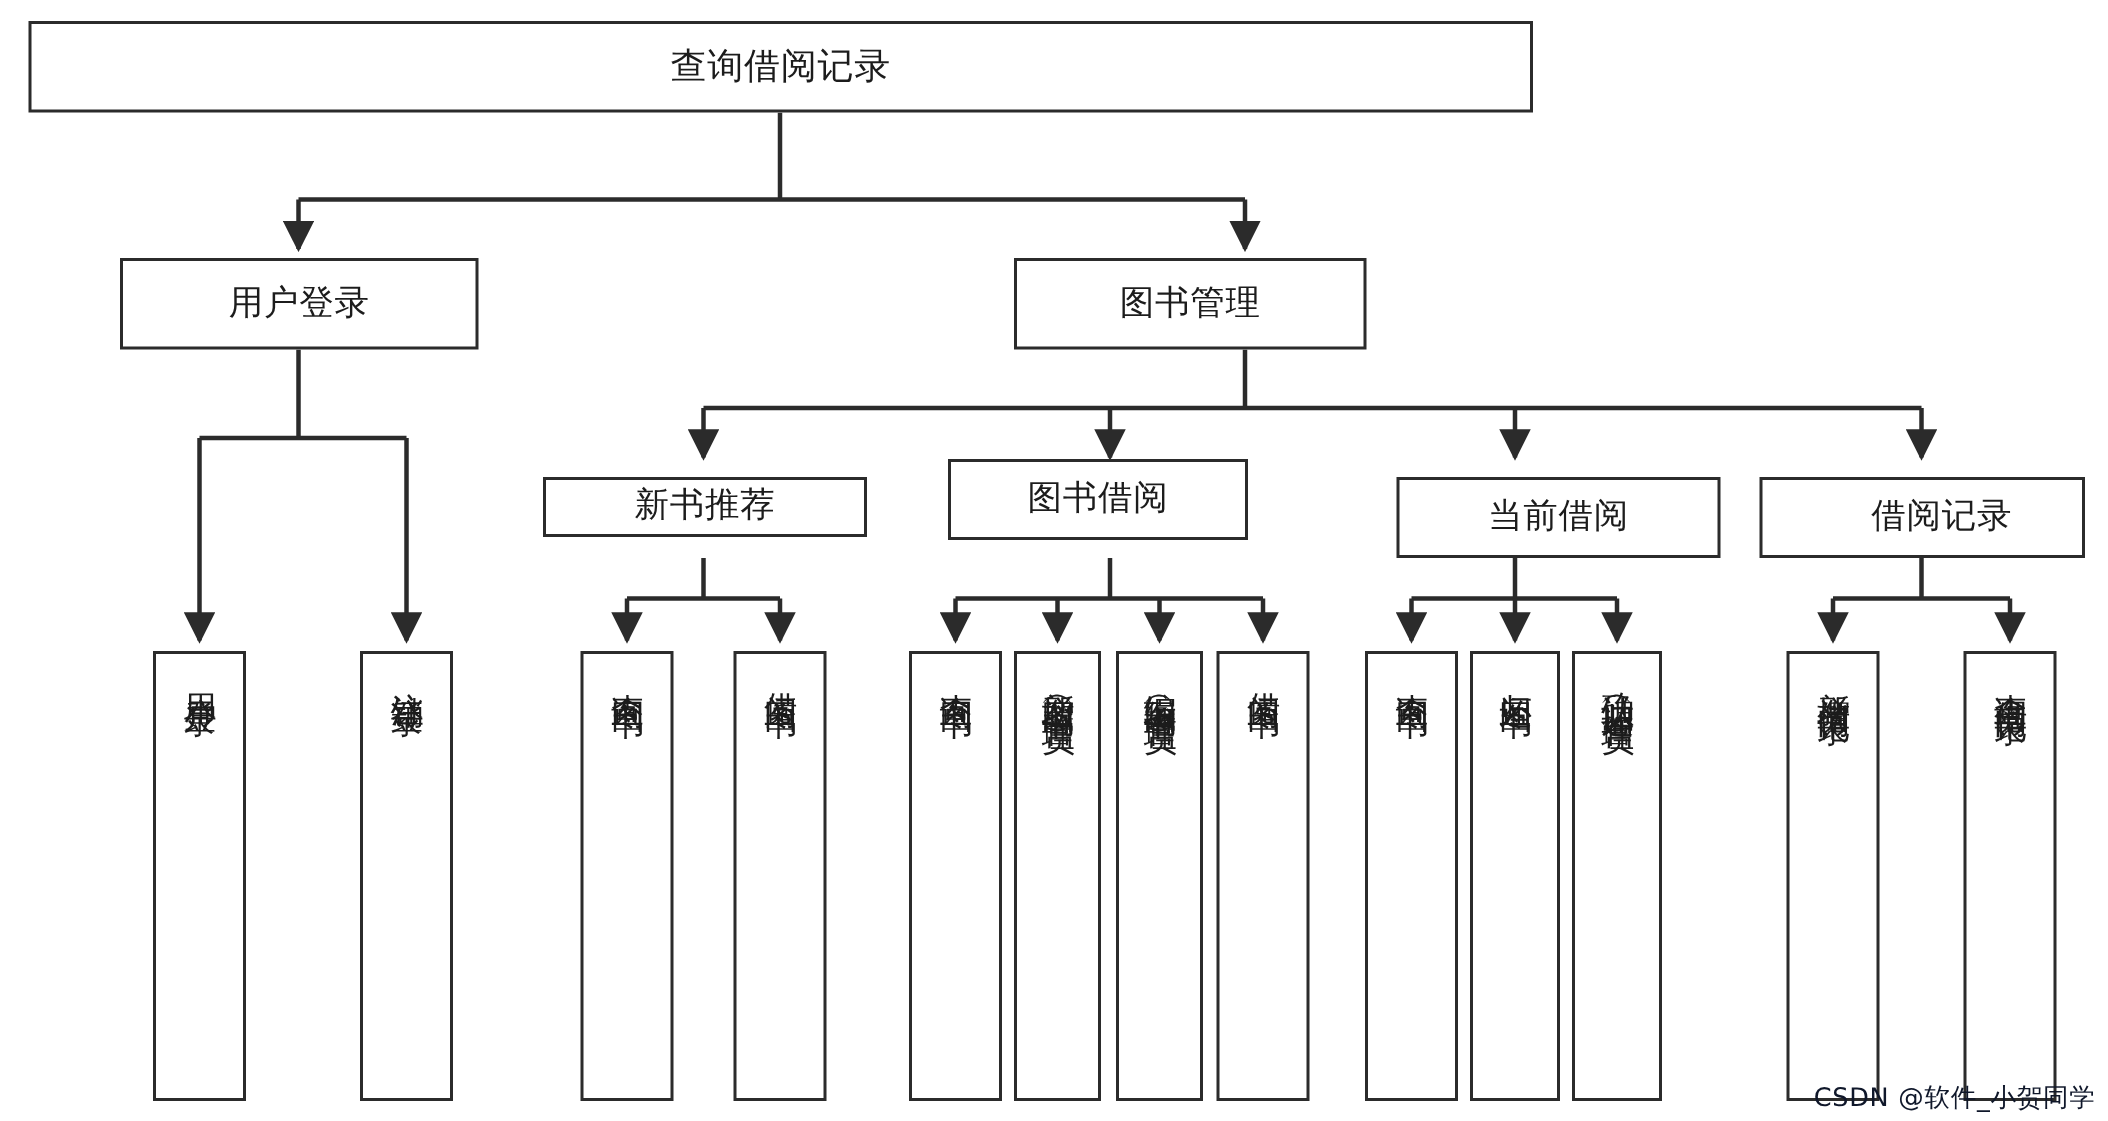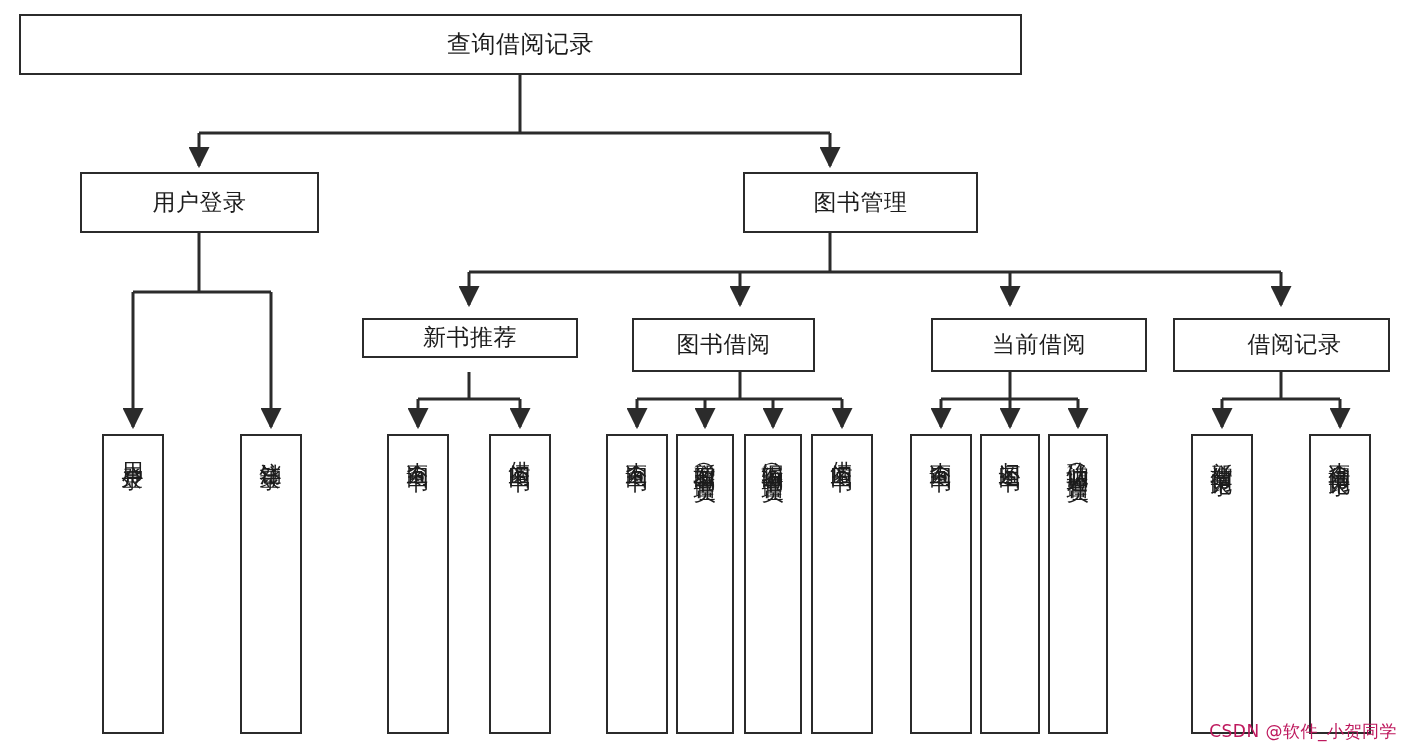--- a/index.html
+++ b/index.html
@@ -58,21 +58,21 @@
     line-height: 1.05;
     letter-spacing: 3px;
     white-space: nowrap;
   }
   .node.root .label { font-size: 24px; }
   .watermark {
     position: absolute;
     right: 8px;
     bottom: 4px;
     font-size: 17px;
-    color: #be185d;
+    color: #0f172a;
     letter-spacing: 0.5px;
     white-space: nowrap;
     pointer-events: none;
   }
 </style>
 </head>
 <body>
 
 <div id="diagram-root">
 
@@ -126,28 +126,28 @@
     </g>
   </svg>
 
   <div class="node horiz root" style="left:19px; top:14px; width:1003px; height:61px;">
     <span class="label">查询借阅记录</span>
   </div>
 
   <div class="node horiz" style="left:80px; top:172px; width:239px; height:61px;">
     <span class="label">用户登录</span>
   </div>
-  <div class="node horiz" style="left:743px; top:172px; width:235px; height:61px;">
+  <div class="node horiz" style="left:676px; top:172px; width:235px; height:61px;">
     <span class="label">图书管理</span>
   </div>
 
   <div class="node horiz" style="left:362px; top:318px; width:216px; height:40px;">
     <span class="label">新书推荐</span>
   </div>
-  <div class="node horiz" style="left:632px; top:318px; width:183px; height:54px;">
+  <div class="node horiz" style="left:632px; top:306px; width:200px; height:54px;">
     <span class="label">图书借阅</span>
   </div>
   <div class="node horiz" style="left:902px; top:318px; width:216px; height:54px;margin-left:29px;">
     <span class="label">当前借阅</span>
   </div>
   <div class="node horiz" style="left:1173px; top:318px; width:217px; height:54px;padding-left:26px;">
     <span class="label">借阅记录</span>
   </div>
 
   <div class="node vert" style="left:102px; top:434px; width:62px; height:300px;">

